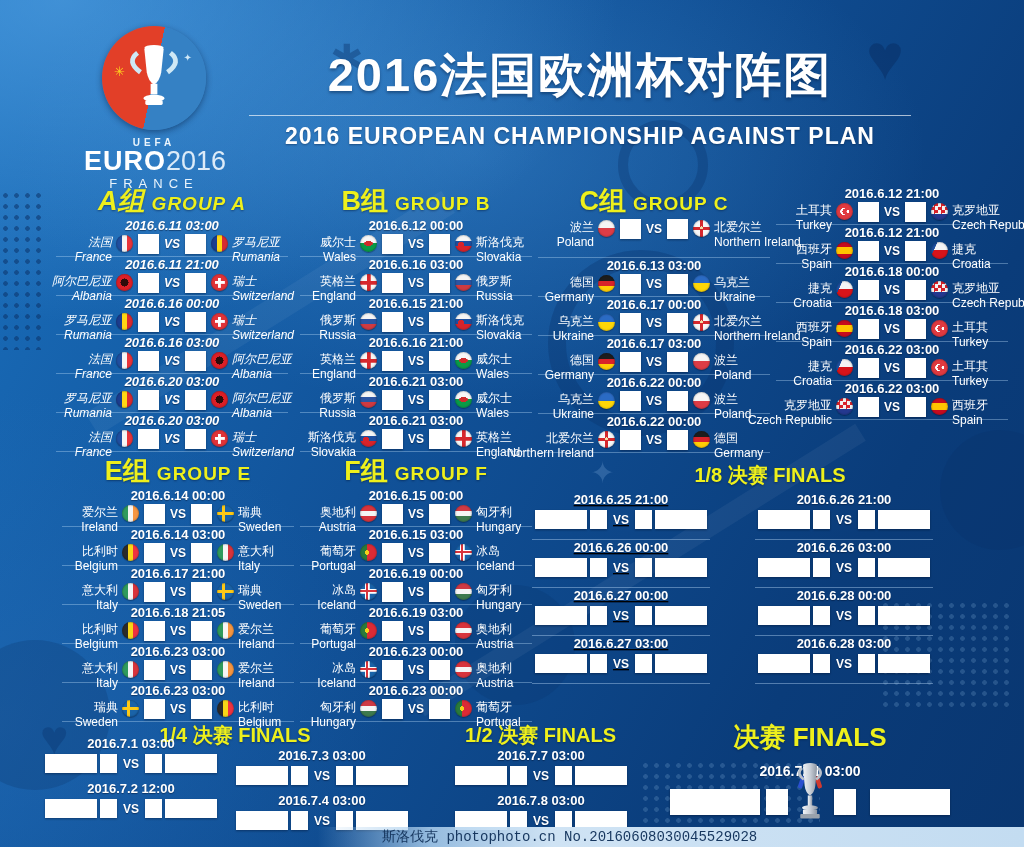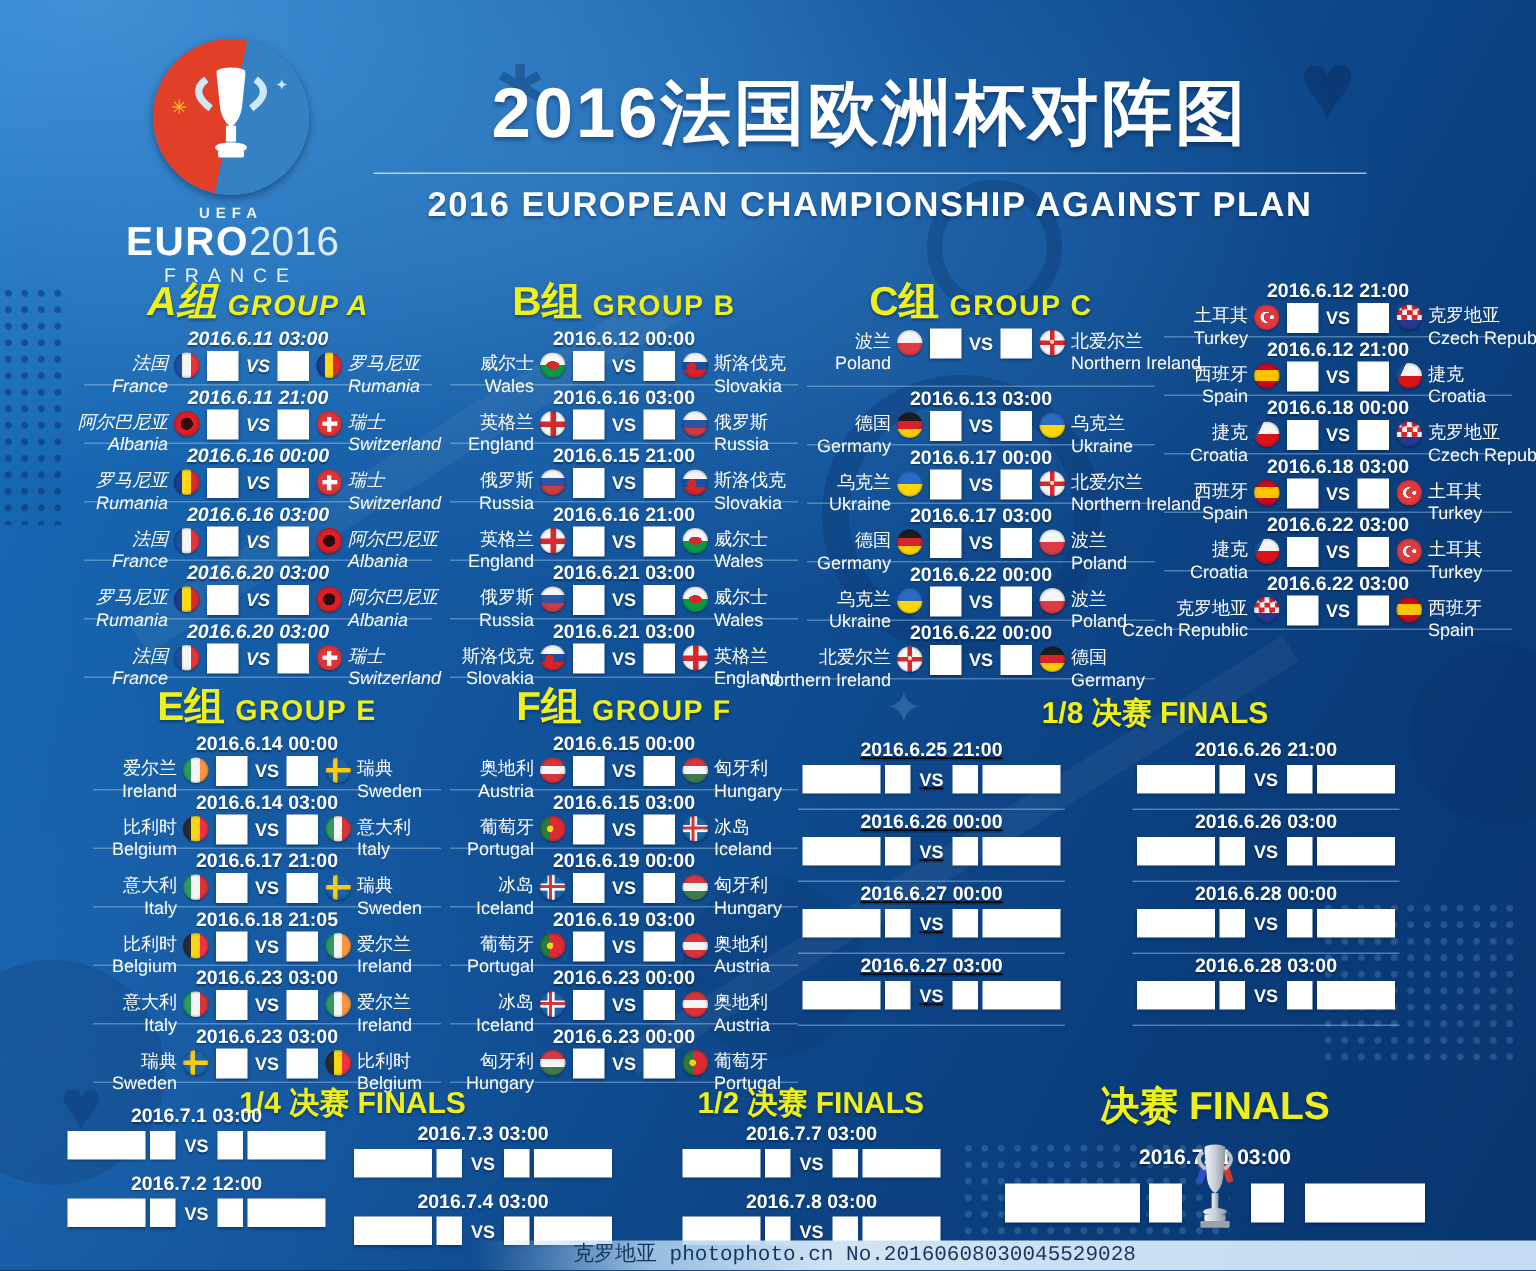--- a/index.html
+++ b/index.html
@@ -1029,17 +1029,17 @@
         <path d="M11 9 q-7 6 2 13" stroke="#b9c0ca" stroke-width="3" fill="none"></path>
         <path d="M29 9 q7 6 -2 13" stroke="#b9c0ca" stroke-width="3" fill="none"></path>
         <rect x="17.5" y="40" width="5" height="12" fill="url(#tg)"></rect>
         <ellipse cx="20" cy="54" rx="9" ry="2.8" fill="url(#tg)"></ellipse>
         <rect x="12" y="56" width="16" height="5" rx="1" fill="url(#tg)"></rect>
         <rect x="9" y="61" width="22" height="5" rx="1" fill="#9aa2ac"></rect>
       </svg>
     </div>
 
     <div class="wm-bar">
-      <span class="wm-text">克罗地亚 photophoto.cn  No.20160608030045529028</span>
+      <span class="wm-text">斯洛伐克 photophoto.cn  No.20160608030045529028</span>
     </div>
 
   </div>
 </div>
 
 </body></html>

